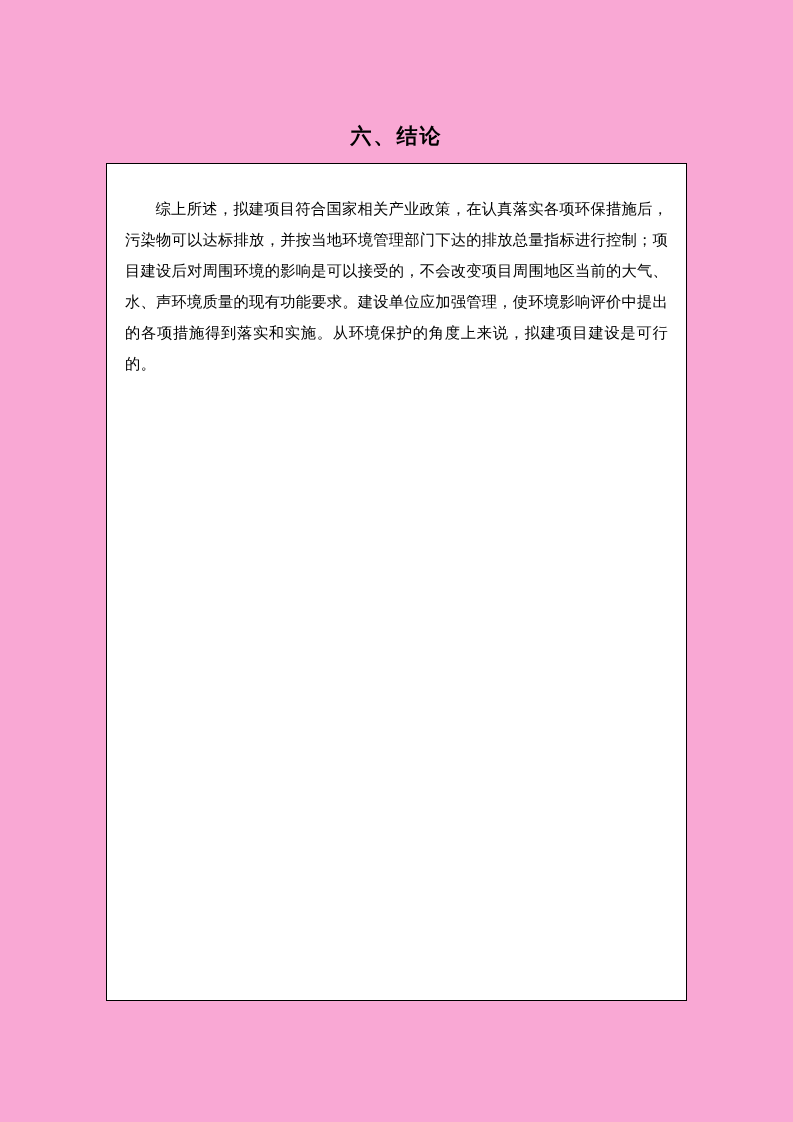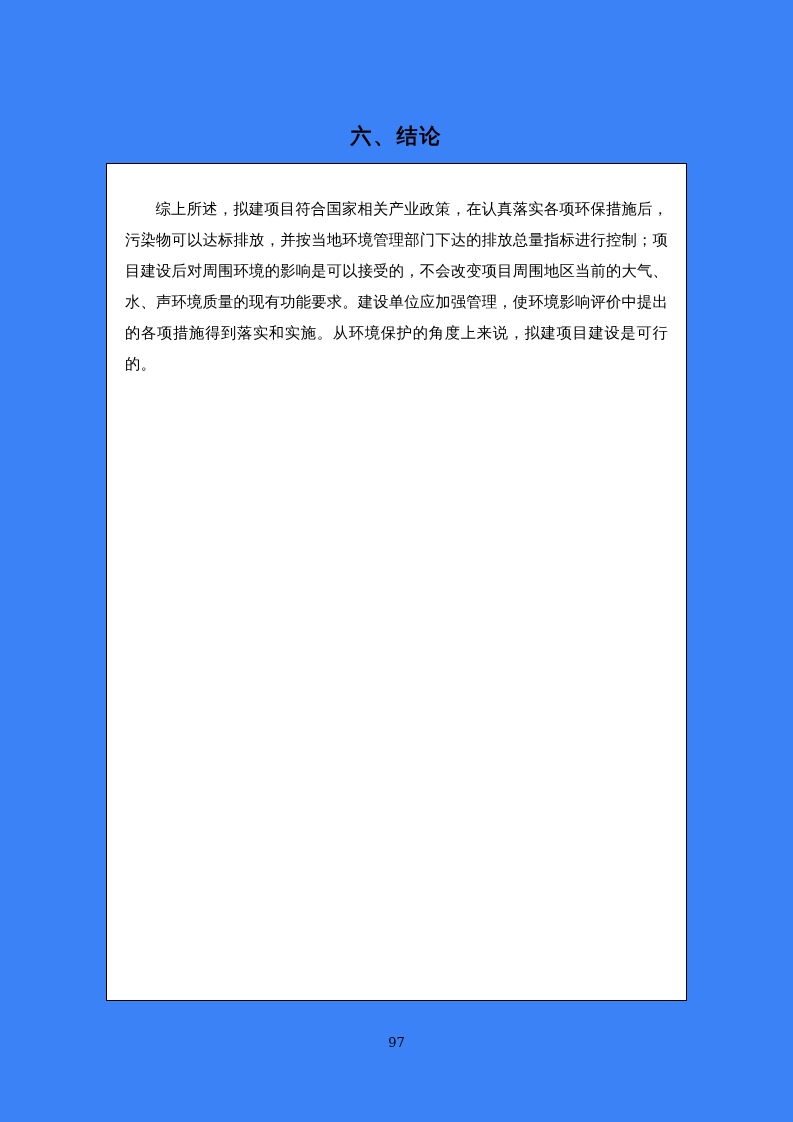--- a/index.html
+++ b/index.html
@@ -4,21 +4,21 @@
 <style>
   html, body {
     margin: 0;
     padding: 0;
     background: #ffffff;
   }
   .page {
     position: relative;
     width: 793px;
     height: 1122px;
-    background: #3b82f6;
+    background: #f9a8d4;
     margin: 0 auto;
     overflow: hidden;
     font-family: "Liberation Serif", "DejaVu Serif", serif;
     color: #000000;
   }
   .page-title {
     position: absolute;
     top: 122px;
     left: 0;
     width: 793px;
@@ -65,15 +65,14 @@
 <body>
 
 <div class="page">
 
   <div class="page-title">六、结论</div>
 
   <div class="content-box">
     <p class="body-text">综上所述，拟建项目符合国家相关产业政策，在认真落实各项环保措施后，污染物可以达标排放，并按当地环境管理部门下达的排放总量指标进行控制；项目建设后对周围环境的影响是可以接受的，不会改变项目周围地区当前的大气、水、声环境质量的现有功能要求。建设单位应加强管理，使环境影响评价中提出的各项措施得到落实和实施。从环境保护的角度上来说，拟建项目建设是可行的。</p>
   </div>
 
-  <div class="page-number">97</div>
 
 </div>
 
 </body></html>

